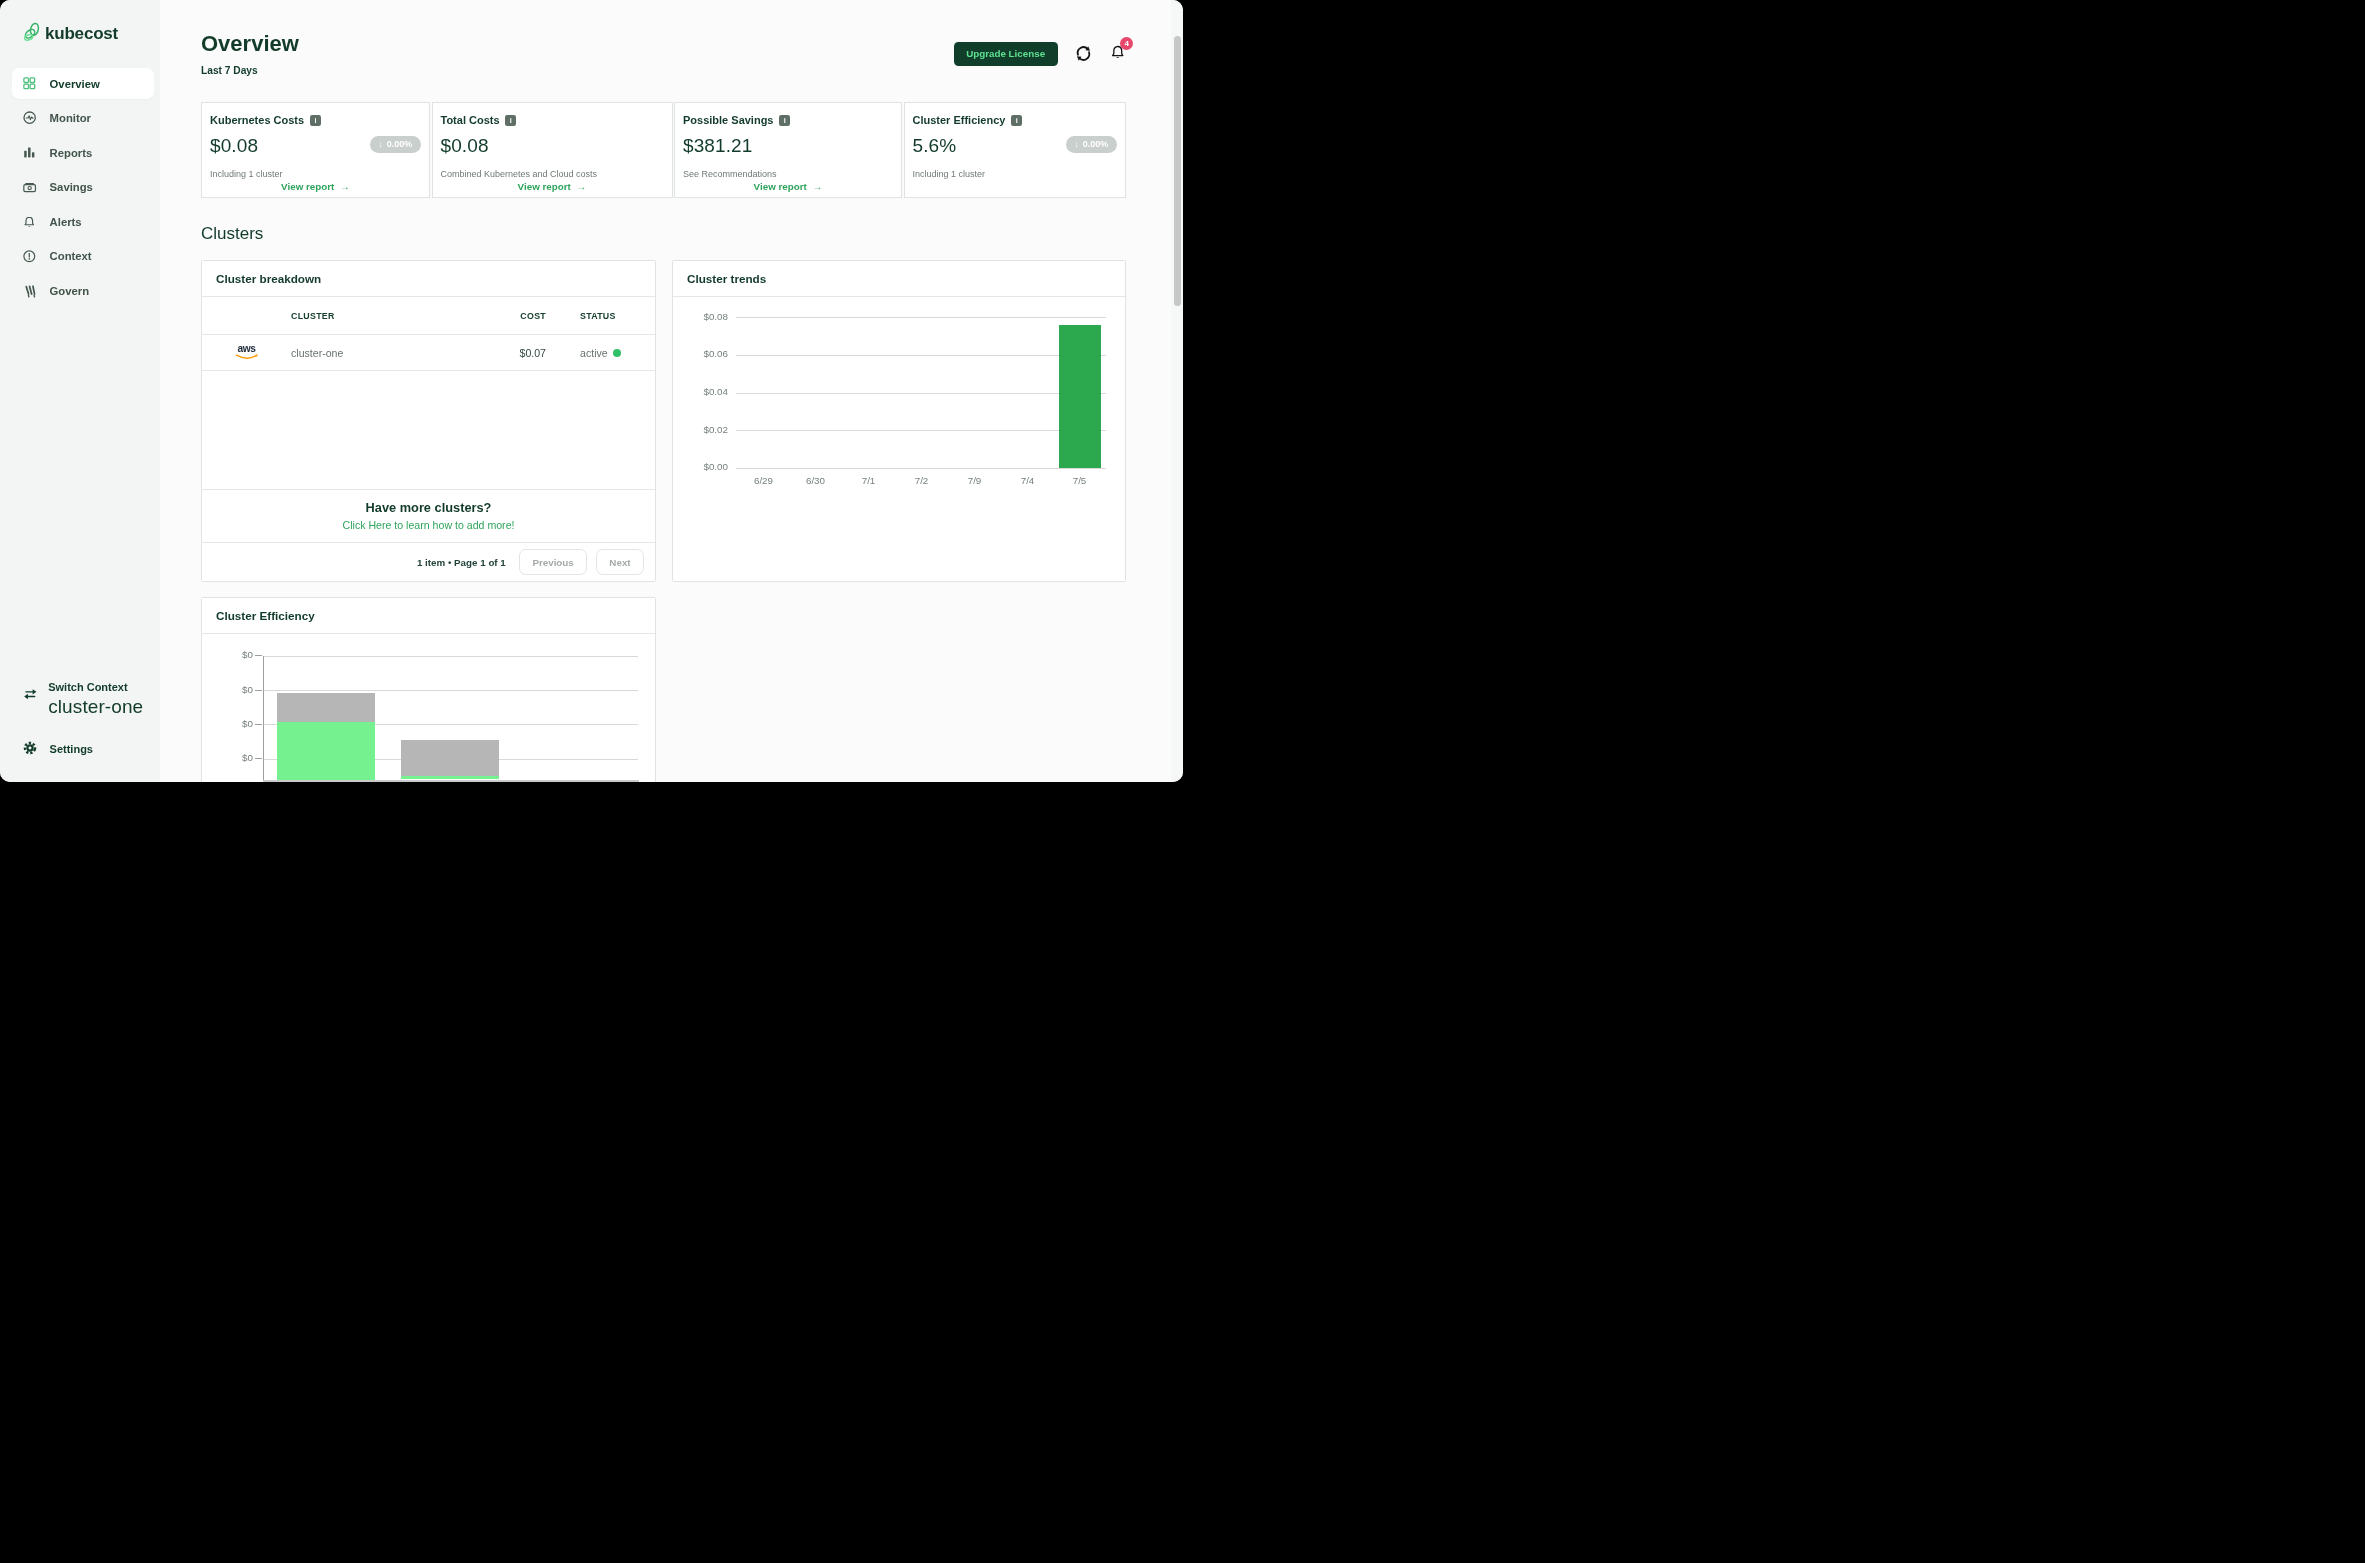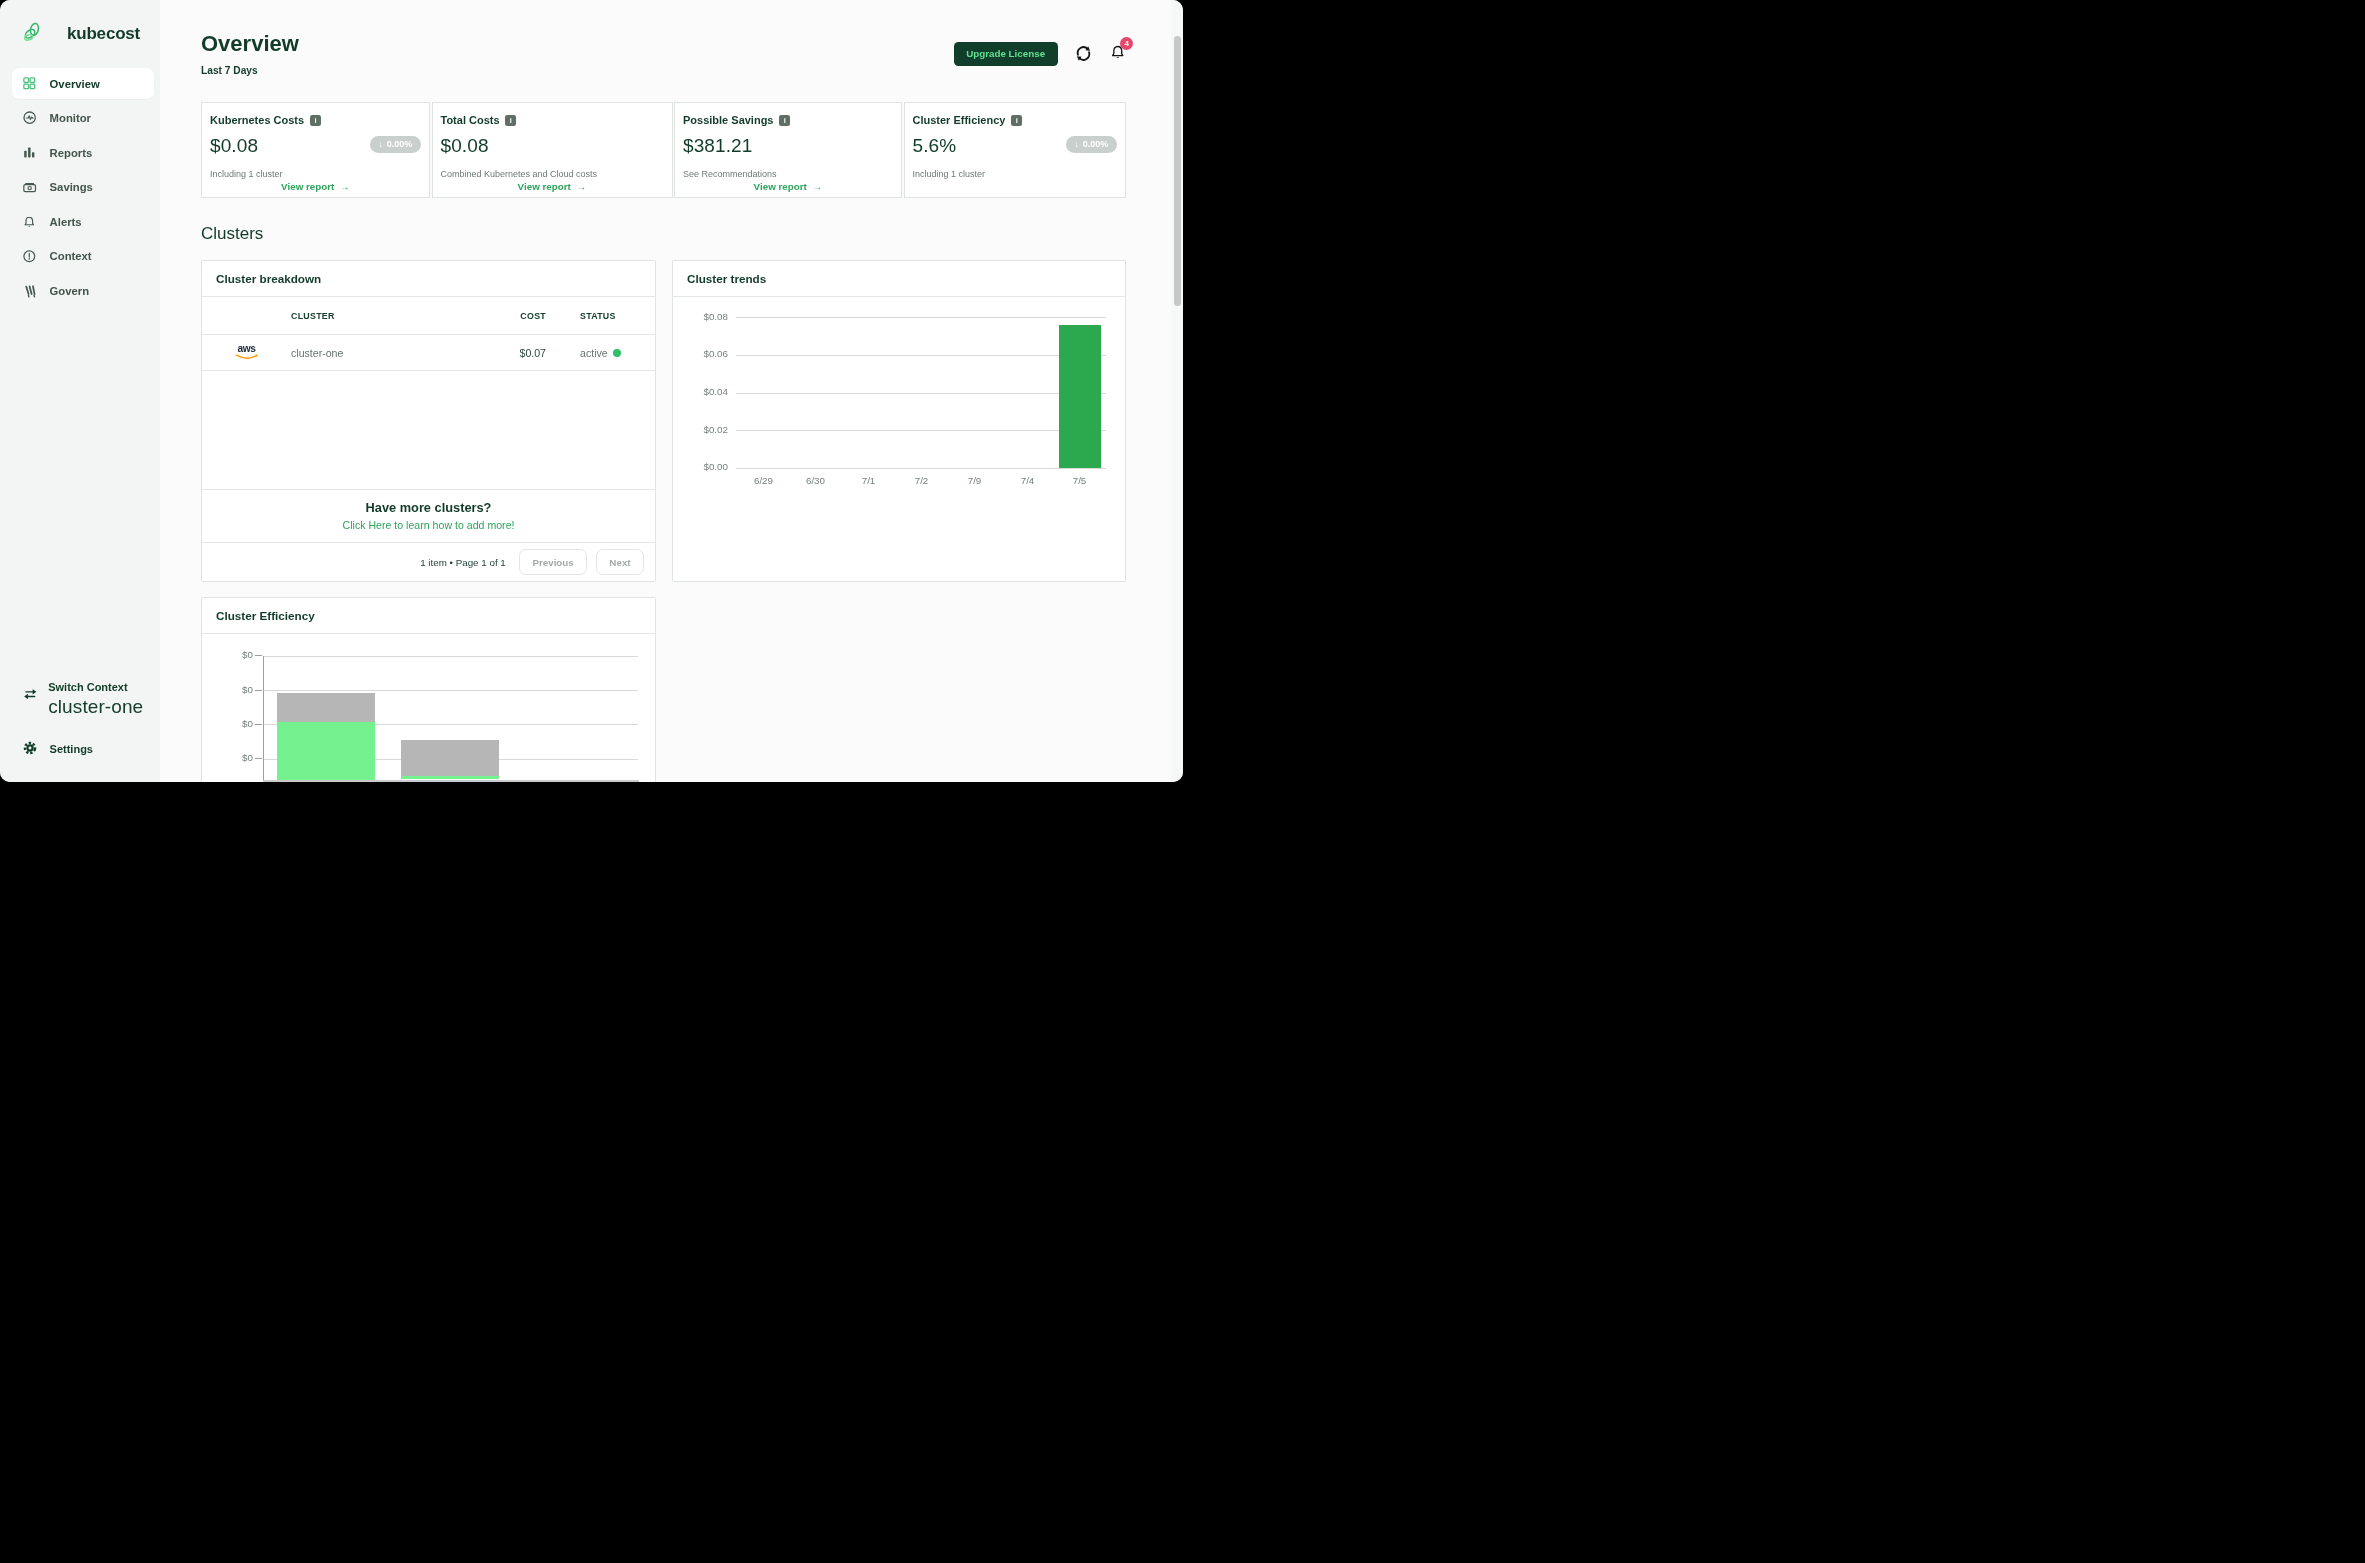--- a/index.html
+++ b/index.html
@@ -3,21 +3,21 @@
 <meta charset="utf-8">
 <style>
   * { margin:0; padding:0; box-sizing:border-box; }
   html,body { background:#000; }
   body { font-family:"Liberation Sans","DejaVu Sans",sans-serif; }
   .page { position:relative; width:1183px; height:782px; background:#fafbfa;
           border-radius:10.2px; overflow:hidden; display:flex; }
 
   
   .sidebar { position:relative; width:160px; flex-shrink:0; background:#f2f5f3; }
-  .logo-row { display:flex; align-items:center; gap:23px; padding:22px 0 0 22px; cursor:pointer; }
+  .logo-row { display:flex; align-items:center; gap:1px; padding:22px 0 0 22px; cursor:pointer; }
   .logo-text { font-size:17px; font-weight:bold; color:#123b2a; letter-spacing:-0.2px; }
   .nav { margin-top:22px; }
   .nav-item { display:flex; align-items:center; gap:12.4px; height:31px; margin:0 5.8px 3.6px 11.7px;
               padding-left:9.5px; border-radius:7.3px; color:#42544b; font-size:11.3px; font-weight:600; cursor:pointer; }
   .nav-item.active { background:#fff; color:#123b2a; font-weight:700; box-shadow:0 0.7px 1.5px rgba(0,0,0,.03); }
   .nav-item .ic { width:16px; height:16px; display:flex; align-items:center; justify-content:center; }
   .sidebar-bottom { position:absolute; left:0; right:0; bottom:25px; }
   .switch-ctx { display:flex; gap:11px; padding-left:22.6px; cursor:pointer; }
   .switch-ctx .ic { margin-top:7.3px; }
   .sc-label { font-size:11px; font-weight:bold; color:#123b2a; }
@@ -73,21 +73,21 @@
   .aws { display:flex; flex-direction:column; align-items:center; width:89px; }
   .aws-text { font-size:10.2px; font-weight:bold; color:#222f3d; letter-spacing:-0.4px; line-height:8.8px; }
   .status-cell { display:flex; align-items:center; gap:5.8px; }
   .dot { width:8px; height:8px; border-radius:50%; background:#2fc06a; }
   .spacer { flex:1; }
   .more-block { border-top:0.7px solid #e3e7e5; padding:9.5px 0 11px; text-align:center; }
   .more-heading { font-size:12.8px; font-weight:bold; color:#123b2a; }
   .more-link { font-size:10.6px; color:#2fa45c; margin-top:4.4px; cursor:pointer; }
   .panel-footer { border-top:0.7px solid #e3e7e5; height:39px; display:flex; align-items:center;
                   justify-content:flex-end; gap:8.8px; padding:0 11px; }
-  .pg-summary { font-size:9.8px; font-weight:400; color:#22423a; margin-right:4.4px; }
+  .pg-summary { font-size:9.8px; font-weight:700; color:#22423a; margin-right:4.4px; }
   .pg-btn { background:#fff; border:0.7px solid #e2e5e3; border-radius:6.6px; padding:6.6px 12.4px;
             font-size:9.8px; font-weight:600; color:#a4aaa7; cursor:pointer; font-family:inherit; }
 
   .trends { flex:1; height:322px; display:flex; flex-direction:column; }
   .chart-body { position:relative; flex:1; }
 
   .efficiency { width:455px; height:292px; margin-top:14.6px; display:flex; flex-direction:column; }
 
   
   .gridline { position:absolute; height:0.7px; background:#d9d9d9; }

